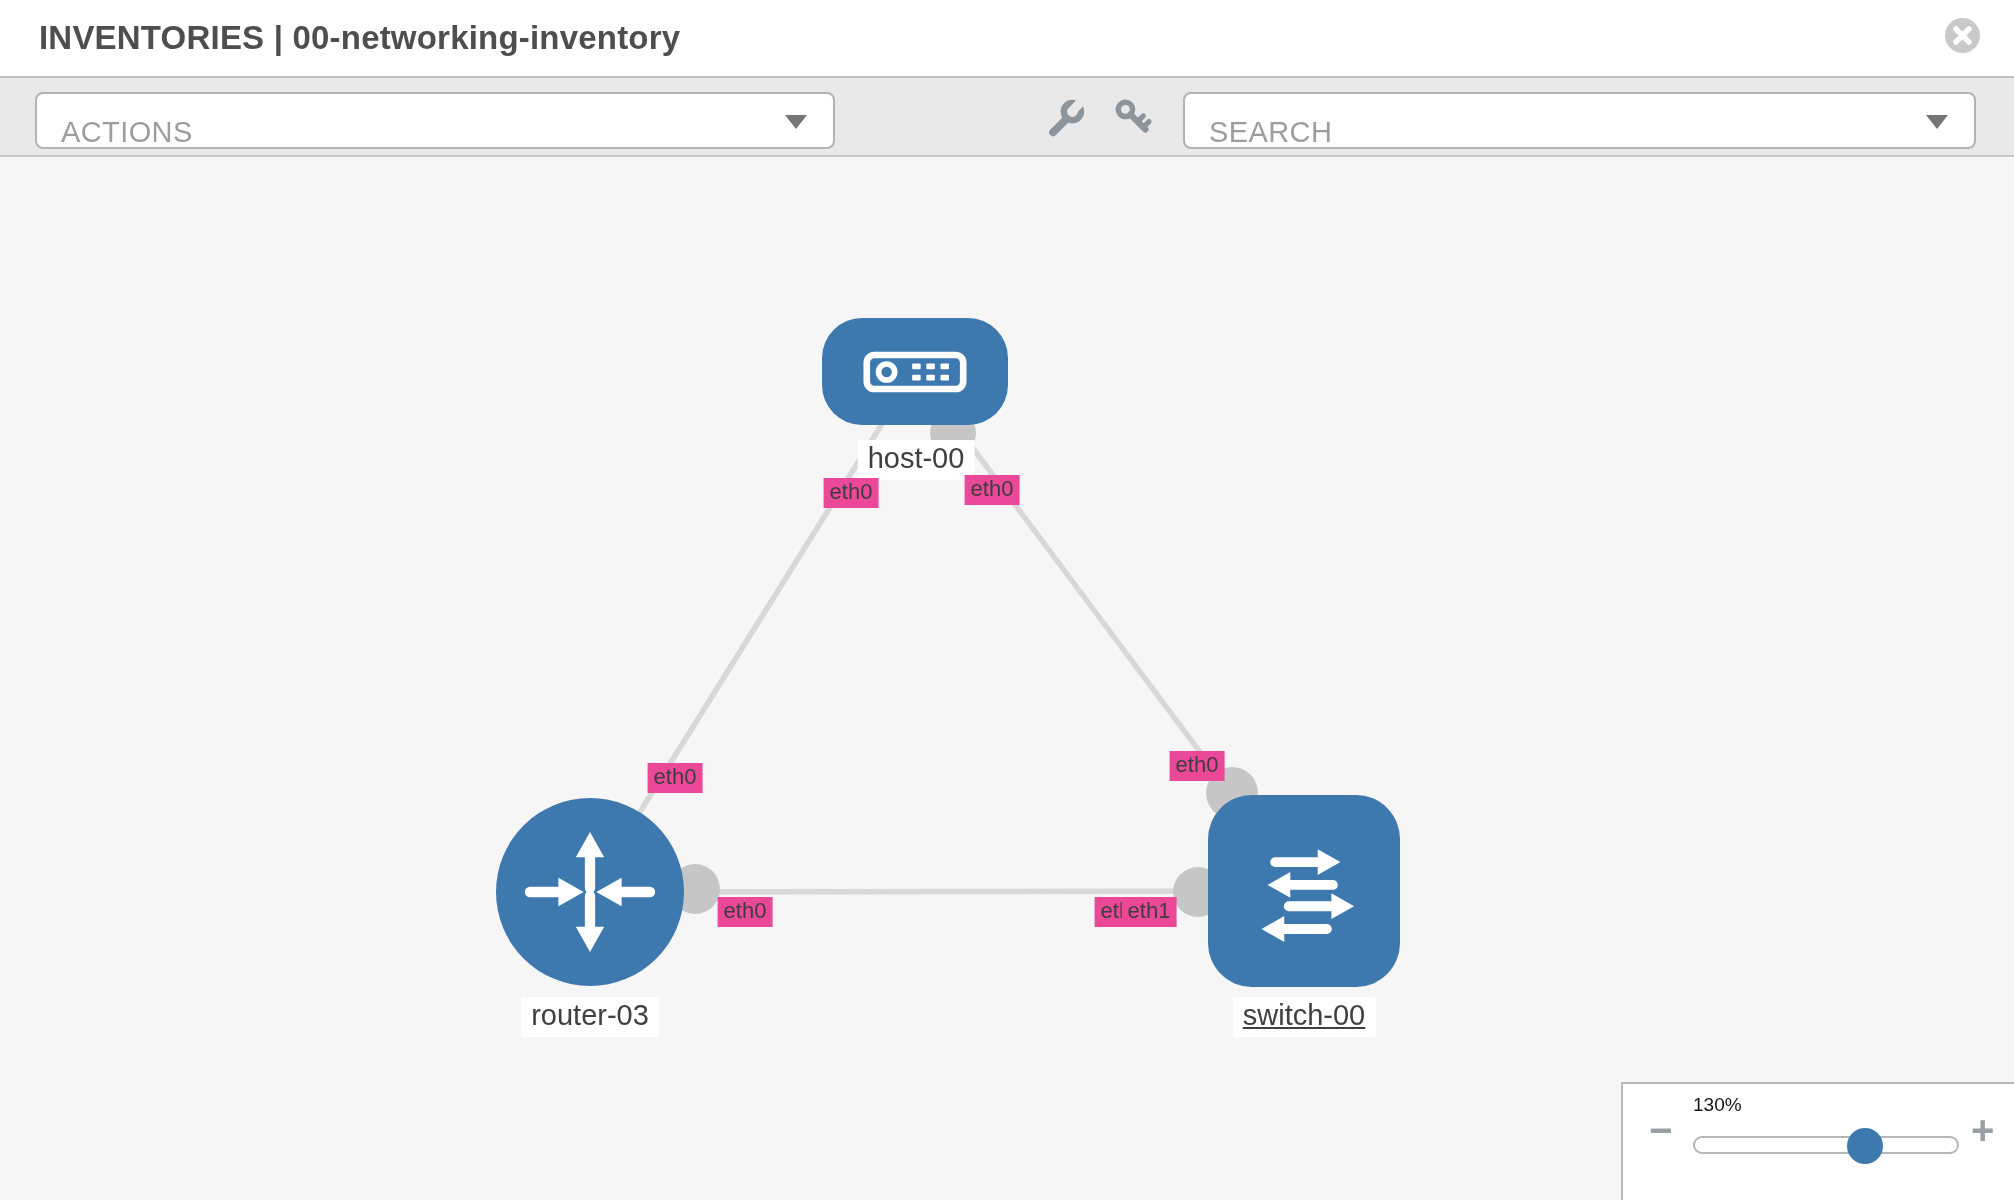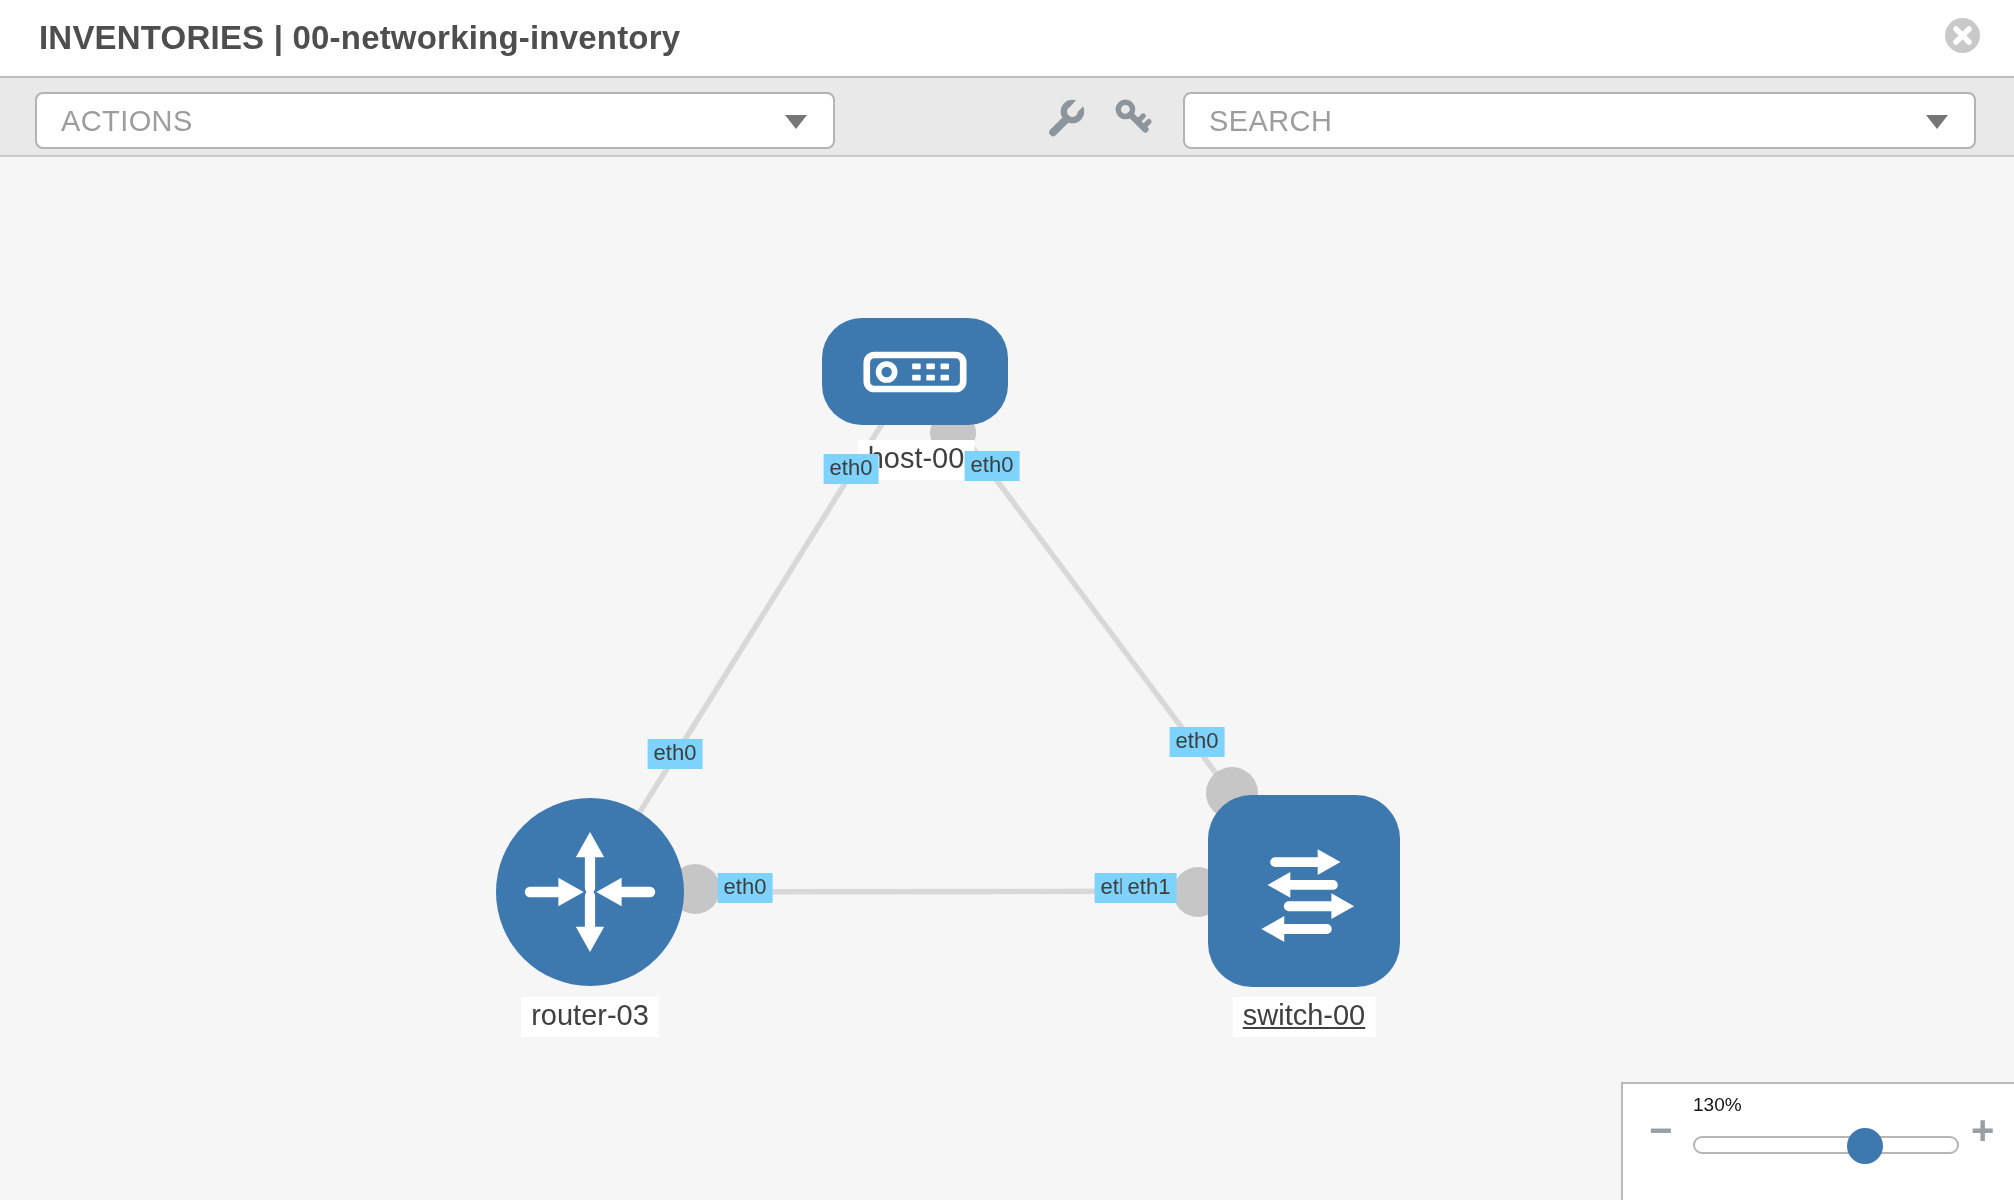--- a/index.html
+++ b/index.html
@@ -13,21 +13,21 @@
                  font-size:33px; font-weight:bold; color:#4e4e4e; letter-spacing:.2px; }
   .close-btn { position:absolute; left:1945px; top:18px; width:35px; height:35px;
                border-radius:50%; background:#c9c9c9; cursor:pointer; }
   .close-btn svg { position:absolute; left:8px; top:8px; }
 
   
   .toolbar { position:absolute; left:0; top:76px; width:2014px; height:81px;
              background:#e9e9e9; border-top:2px solid #bfbfbf; border-bottom:2px solid #c9c9c9; }
   .combo { position:absolute; top:14px; height:57px; background:#ffffff;
            border:2px solid #b3b3b3; border-radius:8px; cursor:pointer; }
-  .combo-label { position:absolute; left:24px; top:1px; line-height:53px;
+  .combo-label { position:absolute; left:24px; top:12px; line-height:53px;
                  font-size:29px; color:#9d9d9d; letter-spacing:.4px; }
   .caret { position:absolute; right:26px; top:21px; width:0; height:0;
            border-left:11px solid transparent; border-right:11px solid transparent;
            border-top:14px solid #767676; }
   .combo-actions { left:35px; width:800px; }
   .combo-search  { left:1183px; width:793px; }
   .tool-icon { position:absolute; top:20px; width:40px; height:40px; cursor:pointer; }
   .tool-icon.wrench { left:1046px; }
   .tool-icon.key    { left:1114px; }
 
@@ -35,22 +35,22 @@
   .canvas { position:absolute; left:0; top:157px; width:2014px; height:1043px; background:#f6f6f6; }
   .links-svg { position:absolute; left:0; top:0; }
 
   .node { position:absolute; background:#3d78af; display:flex; align-items:center; justify-content:center; cursor:pointer; }
   .node-host   { left:822px; top:161px; width:186px; height:107px; border-radius:40px; }
   .node-router { left:496px; top:641px; width:188px; height:188px; border-radius:50%; }
   .node-switch { left:1208px; top:638px; width:192px; height:192px; border-radius:44px; }
 
   .node-label { position:absolute; transform:translateX(-50%); background:#ffffff;
                 padding:2px 10px 5px 10px; font-size:29px; color:#404040; white-space:nowrap; }
-  .iface-label { position:absolute; transform:translateX(-50%); background:#7dd3fc;
-                 padding:1px 6px 3px 6px; font-size:22px; color:#3d3d3d; white-space:nowrap; }
+  .iface-label { position:absolute; transform:translateX(-50%); background:#ec4899;
+                 padding:1px 6px 3px 6px; font-size:22px; color:#3d3d3d; white-space:nowrap;margin-top:24px; }
 
   
   .zoom-panel { position:absolute; left:1621px; top:925px; width:400px; height:130px;
                 background:#ffffff; border:2px solid #b9b9b9; }
   .zoom-level { position:absolute; left:70px; top:10px; width:266px; text-align:left;
                 font-size:19px; color:#161616; }
   .zoom-out, .zoom-in { position:absolute; top:26px; font-size:40px; font-weight:bold;
                         color:#98a0a6; line-height:40px; cursor:pointer; user-select:none; }
   .zoom-out { left:26px; }
   .zoom-in  { left:348px; }

